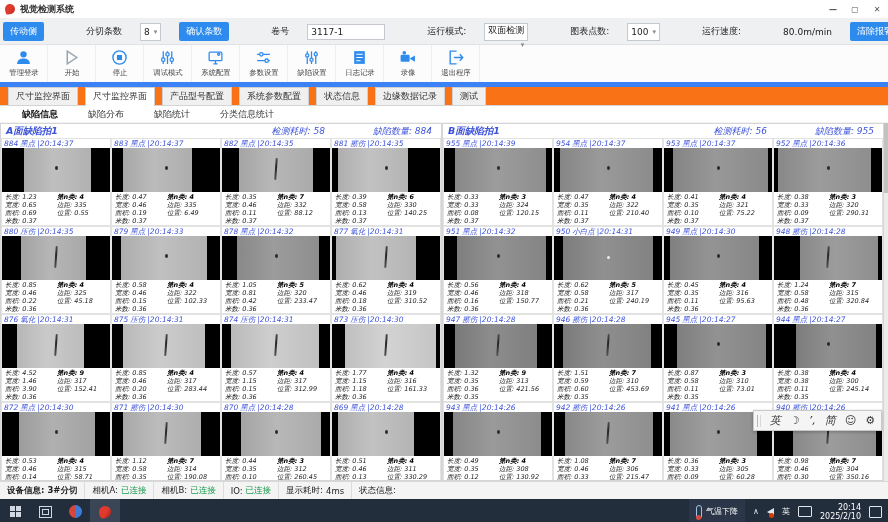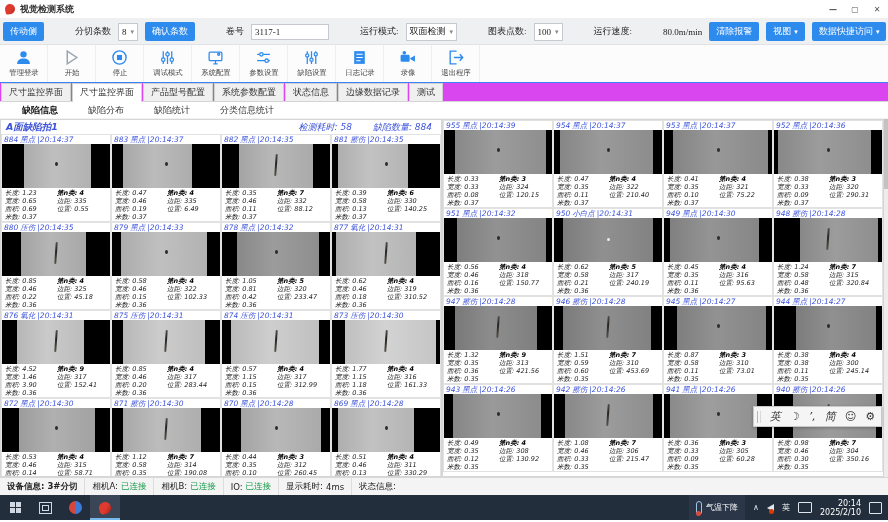--- a/index.html
+++ b/index.html
@@ -4,48 +4,48 @@
 <style>
   html,body{margin:0;padding:0;}
   body{width:888px;height:522px;overflow:hidden;font-family:"DejaVu Sans","Liberation Sans",sans-serif;background:#fff;position:relative;font-size:9px;color:#222;}
   
   .titlebar{height:18px;display:flex;align-items:center;background:#fff;padding-left:5px;border-bottom:1px solid #f0f0f0;font-weight:bold;}
   .applogo{width:10px;height:10px;background:linear-gradient(135deg,#e03a2f 55%,#b7271d);border-radius:50% 50% 50% 2px;transform:rotate(-12deg);margin-right:5px;}
   .apptitle{font-size:9px;color:#333;}
   .wincontrols{margin-left:auto;display:flex;}
   .wbtn{width:22px;height:16px;display:flex;align-items:center;justify-content:center;color:#555;font-size:8px;}
   
-  .toolbar1{height:25px;background:#eef0f2;display:flex;align-items:center;gap:7px;padding:0 3px;border-bottom:1px solid #e0e2e5;font-family:Liberation Serif, serif;}
+  .toolbar1{height:25px;background:#eef0f2;display:flex;align-items:center;gap:18px;padding:0 3px;border-bottom:1px solid #e0e2e5;}
   .bbtn{background:#2e8bee;color:#fff;border:none;border-radius:2px;padding:3px 7px;font-size:9px;font-family:inherit;white-space:nowrap;display:flex;align-items:center;gap:3px;}
   .bbtn .arr{font-size:7px;}
   .tlabel{color:#222;white-space:nowrap;margin-left:24px;}
   .combo{background:#fff;border:1px solid #c6cad0;height:16px;display:flex;align-items:center;padding:0 3px;gap:4px;white-space:nowrap;}
   .combo .arr{color:#888;font-size:7px;margin-left:auto;}
   .tinput{background:#fff;border:1px solid #c6cad0;height:14px;width:70px;font-size:9px;font-family:inherit;padding:0 3px;color:#222;}
   .spacer{flex:1;}
   
-  .toolbar2{height:37px;background:#fcfcfd;display:flex;align-items:stretch;border-bottom:1px solid #3b82f6;}
+  .toolbar2{height:37px;background:#fcfcfd;display:flex;align-items:stretch;border-bottom:5px solid #3b82f6;}
   .ibtn{width:47px;display:flex;flex-direction:column;align-items:center;justify-content:center;border-right:1px solid #eceef0;gap:1px;}
   .ibtn .ico{width:17px;height:17px;display:block;}
   .ibtn .ico svg{width:100%;height:100%;}
   .ibtn .ilab{font-size:8px;color:#444;white-space:nowrap;transform:scale(.92);}
   
-  .tabbar{height:18px;background:#d946ef;display:flex;align-items:flex-end;padding-left:1px;border-bottom:1px solid #d4d4d4;}
+  .tabbar{height:18px;background:#f97316;display:flex;align-items:flex-end;padding-left:8px;border-bottom:1px solid #d4d4d4;gap:6px;}
   .tab{padding:2px 7px 2px;border:1px solid #d0d0d0;border-bottom:none;background:#f0f0f0;margin-right:1px;color:#333;white-space:nowrap;}
   .tab.active{background:#fff;position:relative;top:1px;padding-bottom:3px;}
   .subtabbar{height:16px;background:#fff;display:flex;align-items:center;padding-left:8px;gap:2px;border-bottom:1px solid #f2f2f2;}
   .subtab{padding:1px 14px;color:#333;white-space:nowrap;}
   .subtab.active{font-weight:bold;color:#111;}
   
   .content{height:358px;display:flex;background:#e9e9e9;position:relative;font-style:italic;}
   .panel{width:442px;background:#fff;border:1px solid #d6d6d6;box-sizing:border-box;display:flex;flex-direction:column;overflow:hidden;}
   .phead{height:14px;display:flex;align-items:center;padding:0 5px;color:#3c52d9;flex:none;}
   .ptitle{font-weight:bold;font-size:9.5px;margin-right:auto;}
   .pmetric{font-size:9px;}
-  .pmetric.count{margin-left:21px;margin-right:4px;}
+  .pmetric.count{margin-left:48px;margin-right:4px;}
   .grid{display:grid;grid-template-columns:repeat(4,1fr);grid-auto-rows:88px;flex:1;}
   .cell{border:1px solid #e2e2e2;box-sizing:border-box;display:flex;flex-direction:column;overflow:hidden;background:#fff;}
   .cell-head{height:11px;font-size:7.5px;color:#3c52d9;white-space:nowrap;padding-left:2px;display:flex;gap:2px;align-items:center;overflow:hidden;}
   .thumb{height:44px;background:#000;position:relative;flex:none;overflow:hidden;}
   .strip{position:absolute;top:0;bottom:0;}
   .mark{position:absolute;left:49%;}
   .mark.dot{width:3px;height:4px;background:#2b2b2b;border-radius:50%;top:42%;}
   .mark.scratch{width:2px;height:22px;top:22%;background:linear-gradient(#55504b,#26221f 40%,#5a554f);transform:rotate(4deg);border-radius:1px;}
   .mark.lightdot{width:3px;height:3px;background:#ececec;border-radius:50%;top:45%;}
   .info{flex:1;display:flex;font-size:6.5px;line-height:8px;color:#222;padding:1px 3px 0;gap:2px;}
@@ -101,21 +101,21 @@
   <button class="bbtn">传动侧</button>
   <span class="tlabel">分切条数</span>
   <div class="combo" style="width:52px;">
     <span>8</span>
     <span class="arr">▾</span>
   </div>
   <button class="bbtn">确认条数</button>
   <span class="tlabel">卷号</span>
   <input class="tinput" value="3117-1" style="">
   <span class="tlabel">运行模式:</span>
-  <div class="combo" style="width:52px;">
+  <div class="combo" style="width:52px;flex-direction:column;">
     <span>双面检测</span>
     <span class="arr">▾</span>
   </div>
   <span class="tlabel">图表点数:</span>
   <div class="combo" style="width:36px;">
     <span>100</span>
     <span class="arr">▾</span>
   </div>
   <span class="tlabel">运行速度:</span>
   <span class="tlabel">80.0m/min</span>
@@ -634,20 +634,25 @@
       <div class="col">
         <div class="cls-line"><span>第n类:</span> <span>4</span></div>
         <div><span>边距:</span> <span>311</span></div>
         <div><span>位置:</span> <span>330.29</span></div>
       </div>
     </div>
   </div>
 </div>
   </div>
   <div class="panel">
+    <div class="phead">
+      <span class="ptitle">B面缺陷拍1</span>
+      <span class="pmetric"><span>检测耗时:</span> <span>56</span></span>
+      <span class="pmetric count"><span>缺陷数量:</span> <span>955</span></span>
+    </div>
     <div class="grid">
   <div class="cell">
     <div class="cell-head">
       <span>955</span>
       <span>黑点</span>
       <span>|20:14:39</span>
     </div>
     <div class="thumb">
       <div class="strip" style="left: 10%; right: 6%; background: linear-gradient(90deg, rgb(136, 136, 136), rgb(156, 156, 156) 45%, rgb(142, 142, 142));"></div>
       <div class="mark dot"></div>

